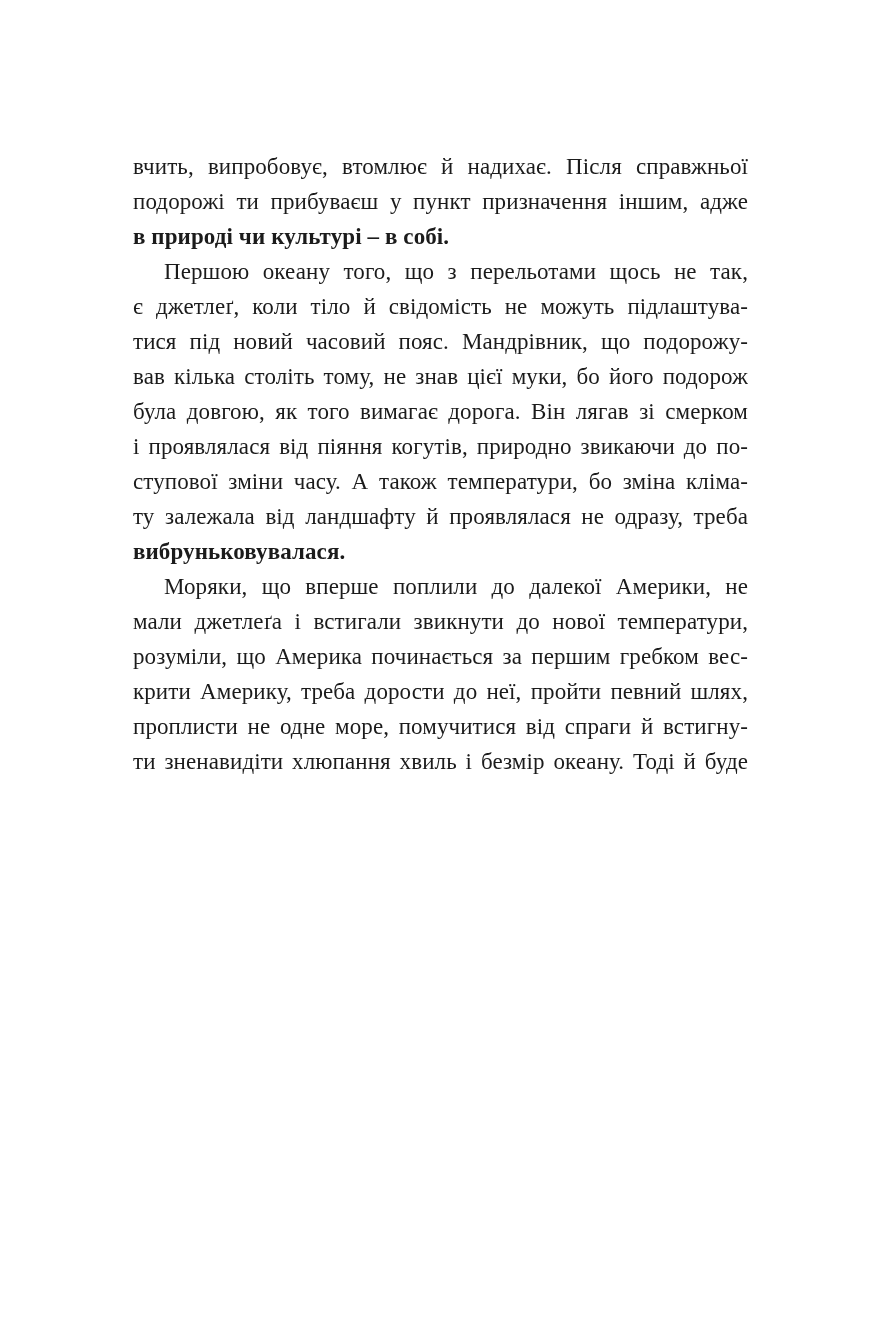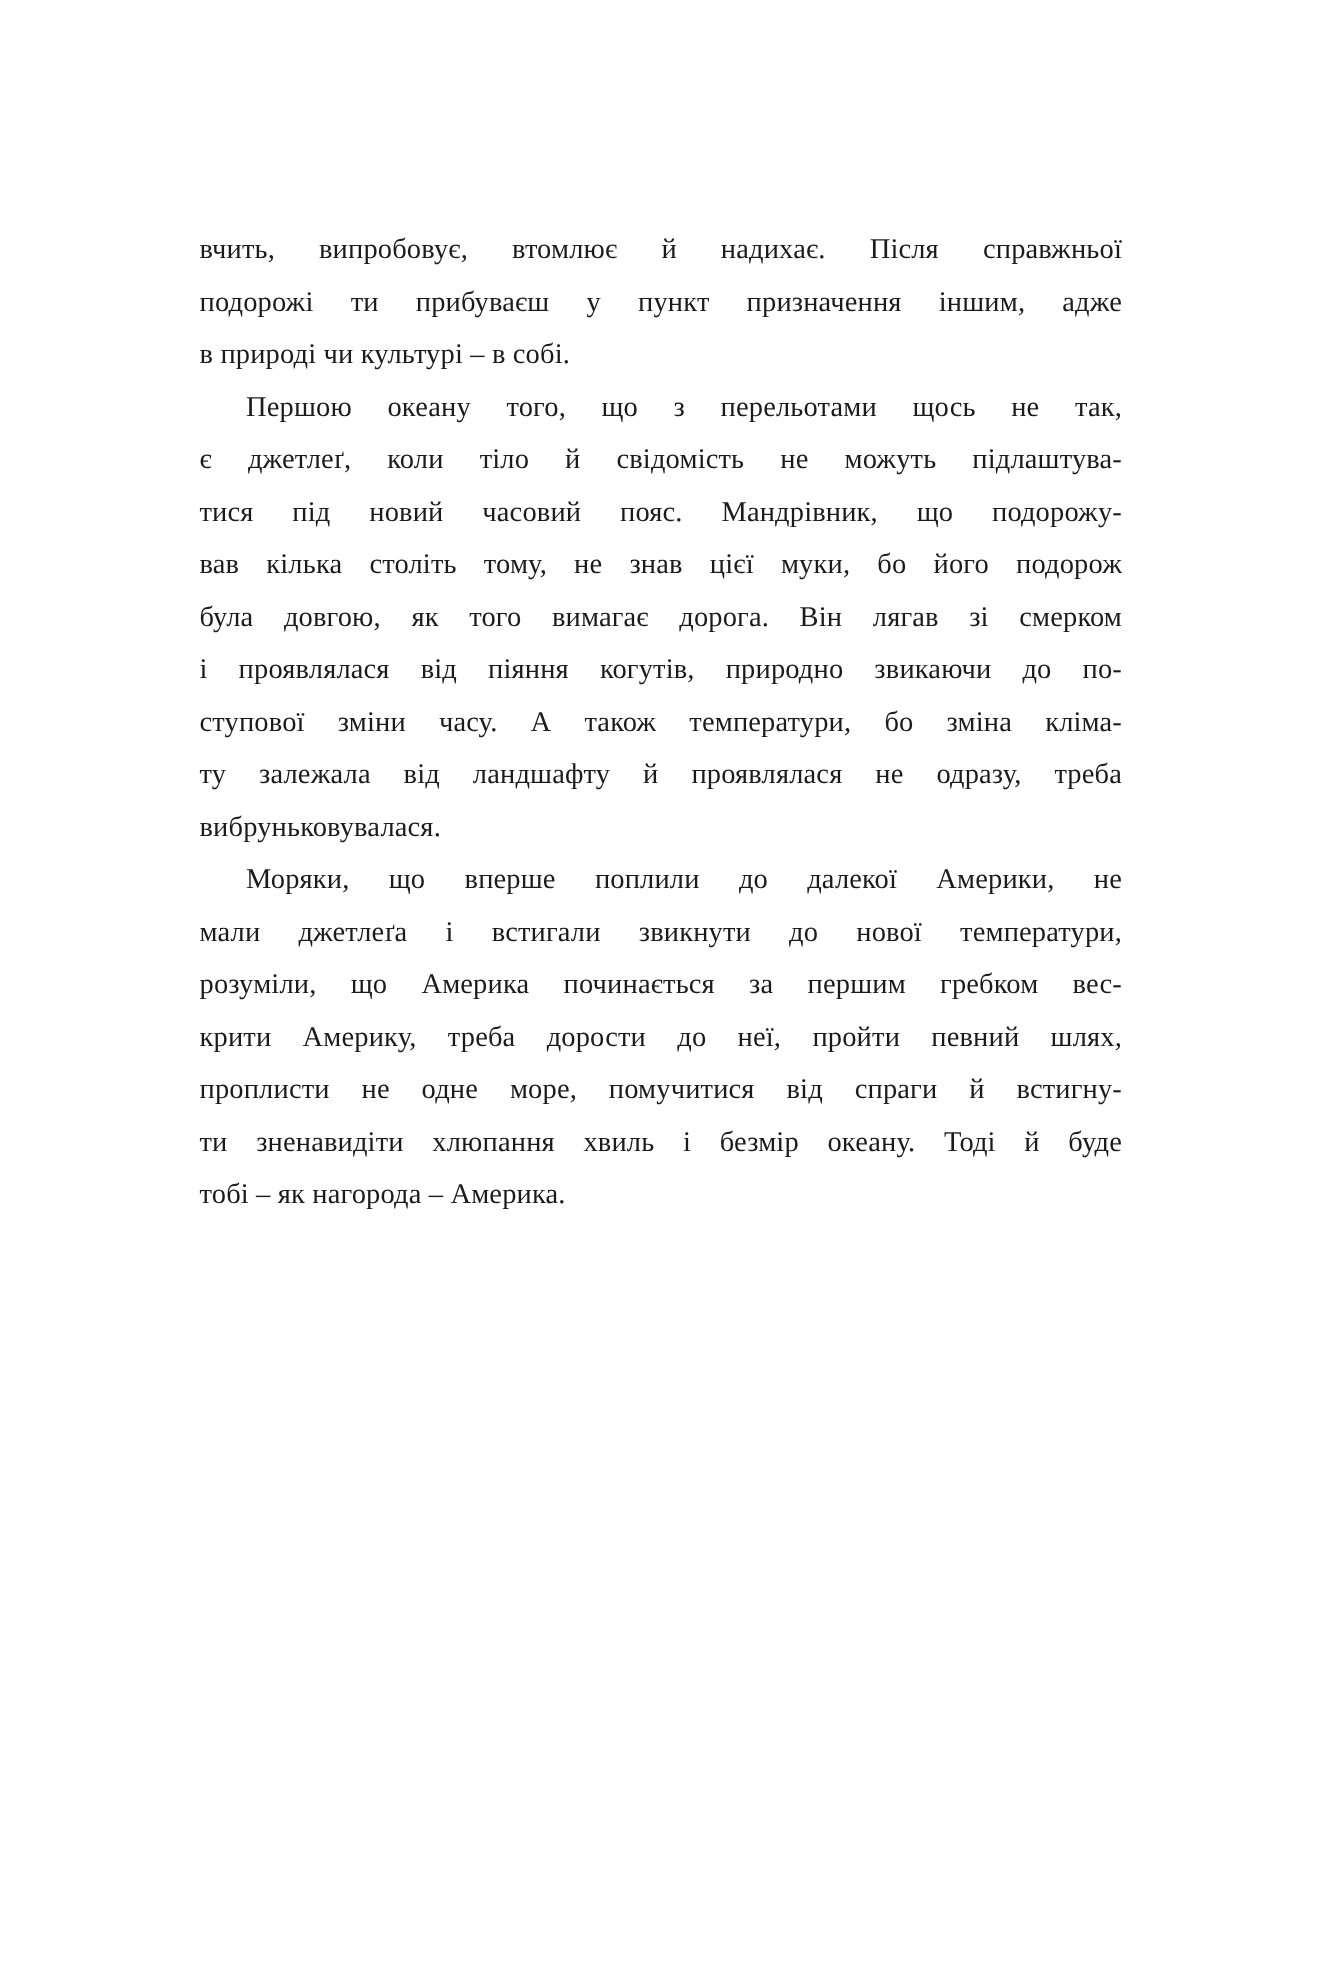--- a/index.html
+++ b/index.html
@@ -23,33 +23,34 @@
     position: absolute;
     left: 133px;
     top: 149px;
     width: 615px;
   }
   .paragraph {
     margin: 0;
     padding: 0;
   }
   .line {
-    font-size: 19px;
+    font-size: 23px;
     line-height: 35px;
     white-space: nowrap;
     text-align: justify;
     text-align-last: justify;
     text-justify: inter-word;
     letter-spacing: 0.1px;
   }
   .line.indent {
     padding-left: 31px;
   }
   .line.para-end {
     text-align-last: left;
+    font-weight: bold;
   }
 </style>
 </head>
 <body>
 
 <div class="page" style="background: rgb(255, 255, 255); color: rgb(27, 27, 27);">
   <div class="text-block">
       <div class="paragraph">
         <div class="line">вчить, випробовує, втомлює й надихає. Після справжньої</div>
         <div class="line">подорожі ти прибуваєш у пункт призначення іншим, адже</div>
@@ -66,16 +67,15 @@
         <div class="line">ту залежала від ландшафту й проявлялася не одразу, треба</div>
         <div class="line para-end">вибруньковувалася.</div>
       </div>
       <div class="paragraph">
         <div class="line indent">Моряки, що вперше поплили до далекої Америки, не</div>
         <div class="line">мали джетлеґа і встигали звикнути до нової температури,</div>
         <div class="line">розуміли, що Америка починається за першим гребком вес-</div>
         <div class="line">крити Америку, треба дорости до неї, пройти певний шлях,</div>
         <div class="line">проплисти не одне море, помучитися від спраги й встигну-</div>
         <div class="line">ти зненавидіти хлюпання хвиль і безмір океану. Тоді й буде</div>
-        <div class="line para-end">тобі – як нагорода – Америка.</div>
       </div>
     </div>
 </div>
 
 </body></html>

